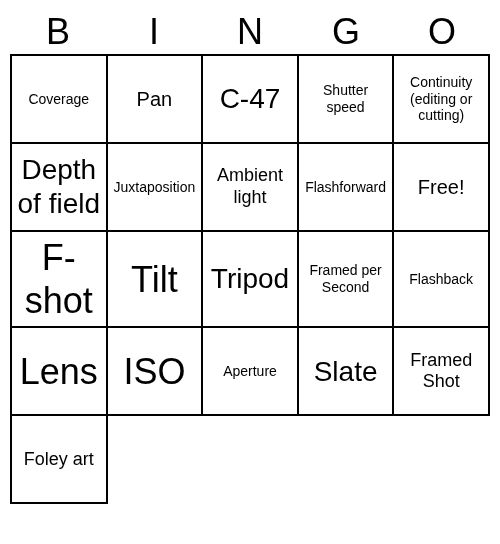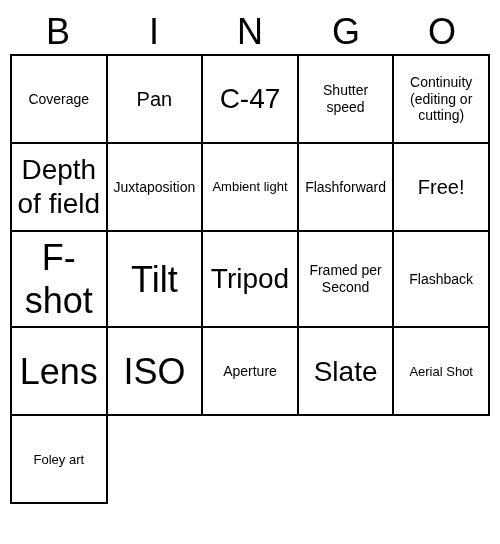--- a/index.html
+++ b/index.html
@@ -41,21 +41,21 @@
       align-items: center;
       justify-content: center;
       text-align: center;
       padding: 4px;
       min-height: 88px;
     }
     .cell-text {
       line-height: 1.2;
     }
     .size-sm { font-size: 14px; }
-    .size-md { font-size: 13px; }
+    .size-md { font-size: 18px; }
     .size-lg { font-size: 28px; }
     .size-xl { font-size: 20px; }
     .size-xxl { font-size: 36px; }
   </style>
 </head>
 <body>
 
 <div class="bingo-card">
   <div class="bingo-header">
   <div class="bingo-header-cell">B</div>
@@ -116,19 +116,19 @@
       <div class="bingo-cell">
         <span class="cell-text size-xxl">ISO</span>
       </div>
       <div class="bingo-cell">
         <span class="cell-text size-sm">Aperture</span>
       </div>
       <div class="bingo-cell">
         <span class="cell-text size-lg">Slate</span>
       </div>
       <div class="bingo-cell">
-        <span class="cell-text size-md">Aerial Shot</span>
+        <span class="cell-text size-md">Framed Shot</span>
       </div>
       <div class="bingo-cell">
         <span class="cell-text size-md">Foley art</span>
       </div>
     </div>
 </div>
 
 </body></html>

